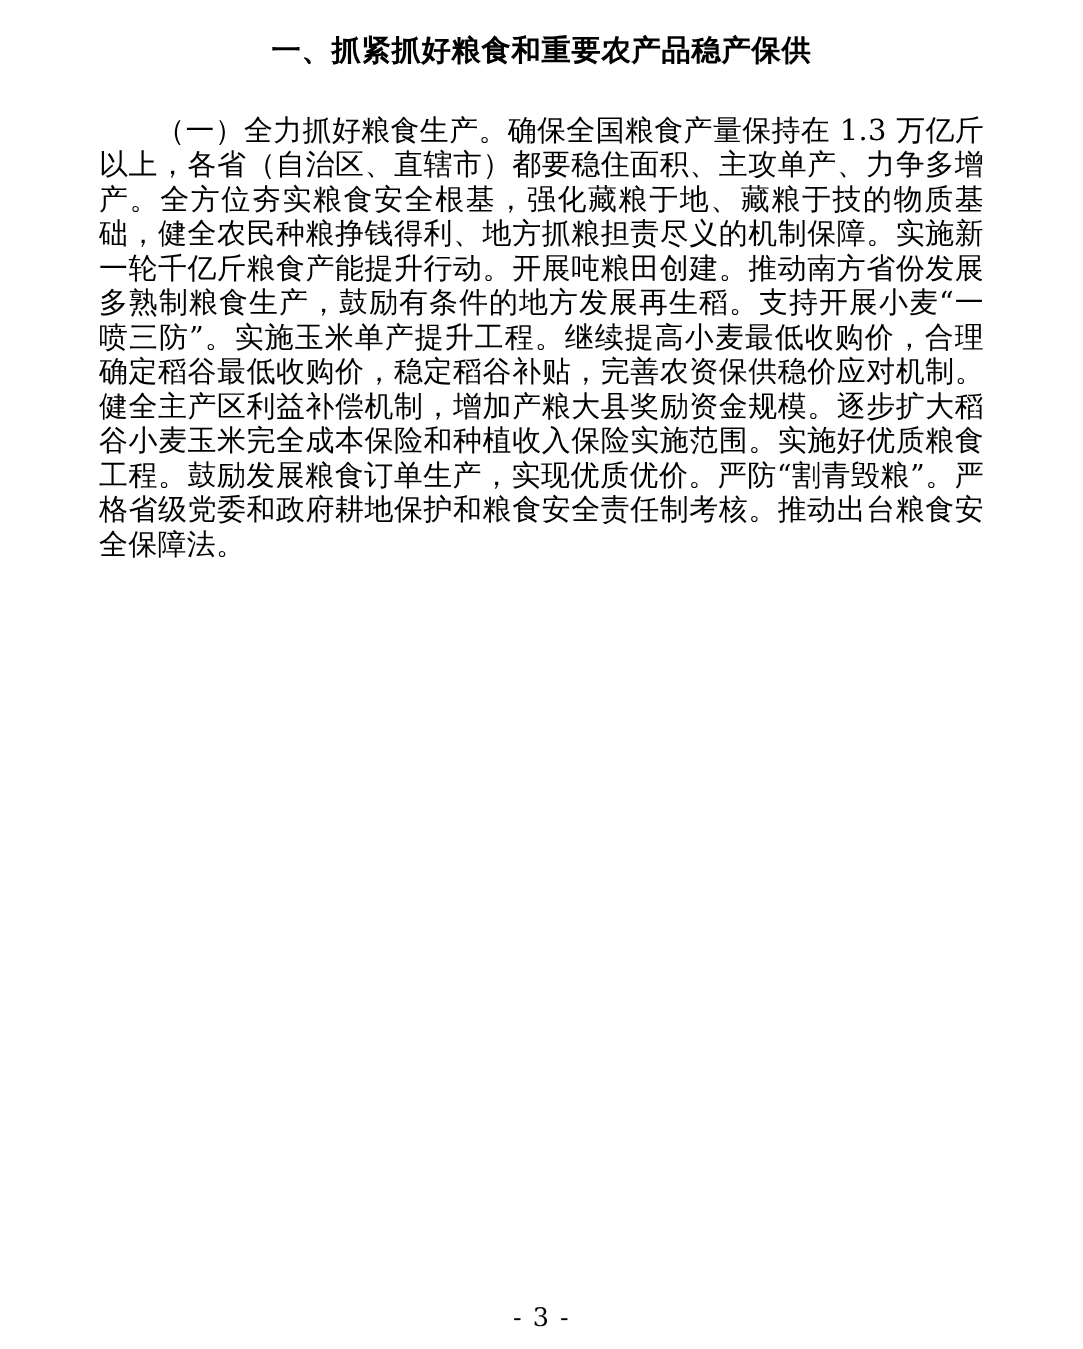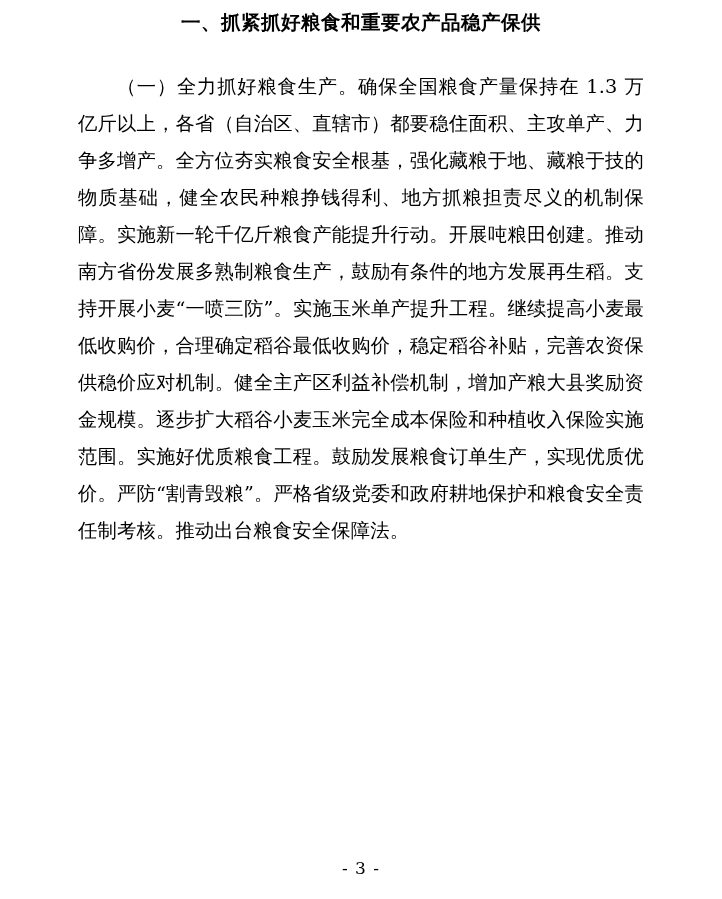--- a/index.html
+++ b/index.html
@@ -20,32 +20,32 @@
     width: 722px;
     height: 899px;
     box-sizing: border-box;
     padding: 0 62px;
   }
   .doc-heading {
     font-size: 19.5px;
     font-weight: bold;
     text-align: center;
     letter-spacing: 0.5px;
-    margin: 1px;
+    margin: 12px;
     padding-top: 6px;
     line-height: 1.6;
     font-family: "DejaVu Serif", "Liberation Serif", serif;
   }
   .para {
     font-size: 19.3px;
-    line-height: 37px;
+    line-height: 23px;
     text-align: justify;
     text-align-last: left;
     text-justify: inter-ideograph;
-    margin: 16px;
+    margin: 4px;
     padding-top: 12px;
     letter-spacing: 0.2px;
     font-family: "DejaVu Serif", "Liberation Serif", serif;
   }
   .para.first {
     padding-top: 14px;
   }
   .indent {
     display: inline-block;
     width: 38px;

